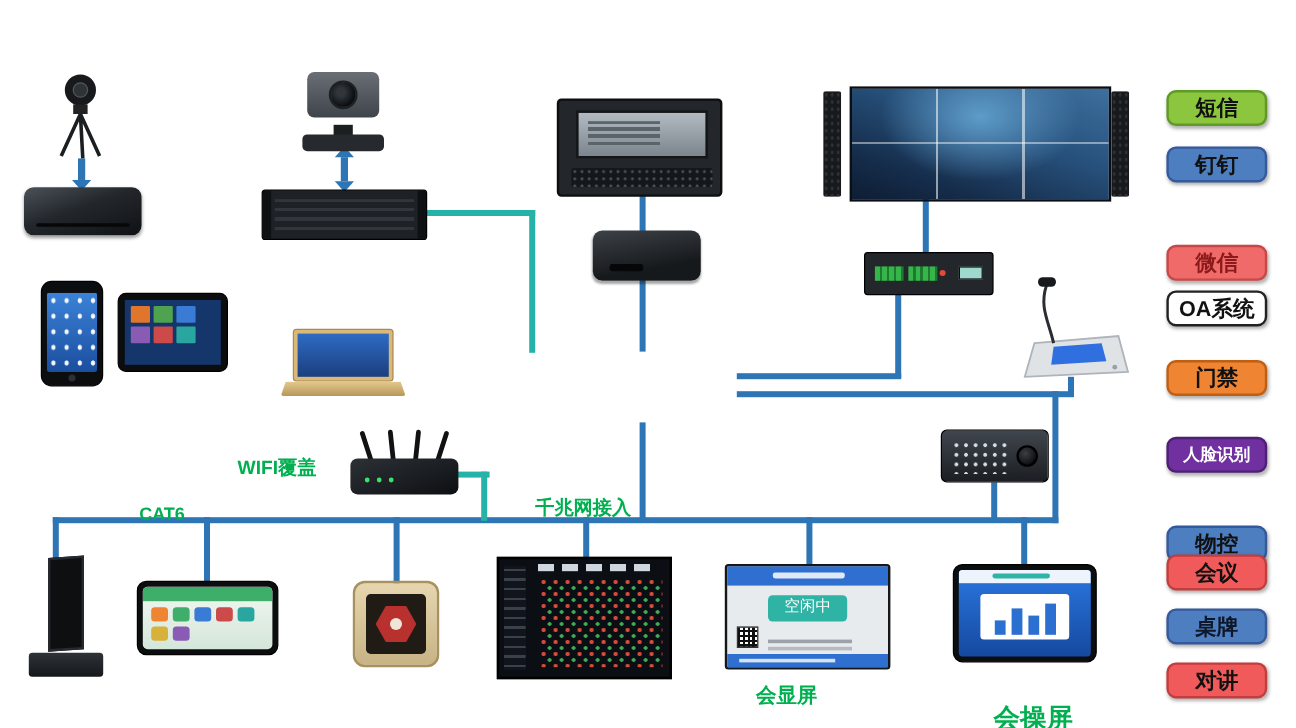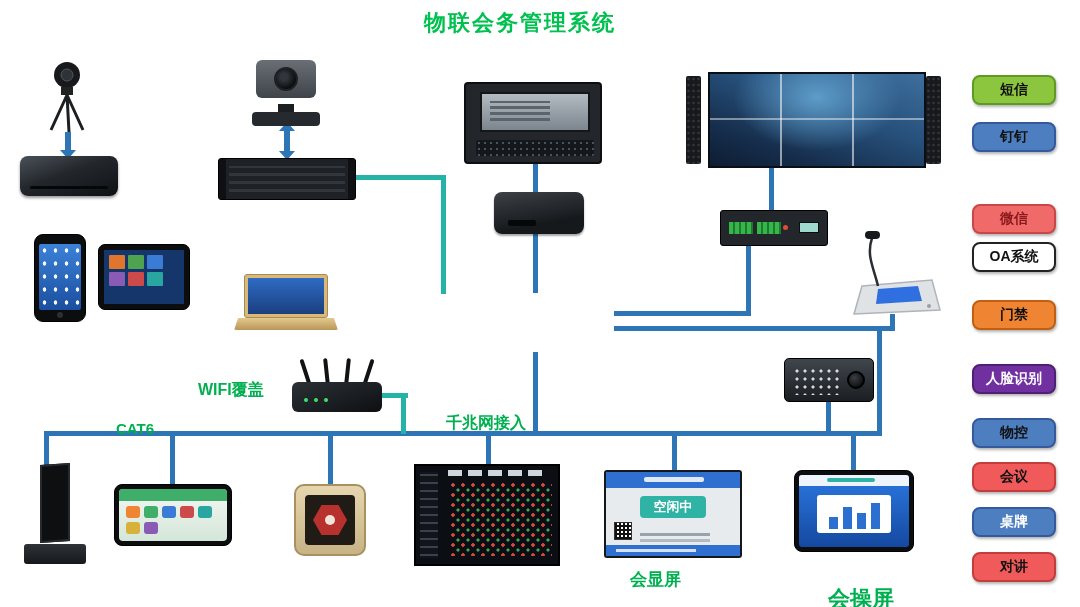--- a/index.html
+++ b/index.html
@@ -14,23 +14,23 @@
   .glabel { position:absolute; font-weight:bold; color:#00b050; z-index:5; }
   .lbl-wifi { left:198px; top:380px; font-size:16px; }
   .lbl-cat6 { left:116px; top:420px; font-size:15px; }
   .lbl-giga { left:446px; top:413px; font-size:16px; }
   .lbl-disp { left:630px; top:568px; font-size:17px; }
   .lbl-ctrl { left:828px; top:584px; font-size:22px; }
 
   
   .pbtn { position:absolute; left:972px; width:84px; height:30px; border:2px solid #333;
           border-radius:8px; display:flex; align-items:center; justify-content:center;
-          font-size:14px; font-weight:bold; z-index:5; box-shadow:1px 2px 3px rgba(0,0,0,.3); }
+          font-size:18px; font-weight:bold; z-index:5; box-shadow:1px 2px 3px rgba(0,0,0,.3); }
   .p1{top:75px}.p2{top:122px}.p3{top:204px}.p4{top:242px}.p5{top:300px}
-  .p6{top:364px;font-size:14px}.p7{top:418px}.p8{top:462px}.p9{top:507px}.p10{top:552px}
+  .p6{top:364px;font-size:14px}.p7{top:438px}.p8{top:462px}.p9{top:507px}.p10{top:552px}
 
   
   .ln { position:absolute; z-index:1; }
   .b { background:#2e75b6; }
   .t { background:#26b3a7; }
 
   
   .arrow { position:absolute; width:16px; z-index:1; }
   .abar { width:6px; height:18px; background:#2e75b6; margin:0 auto; }
   .ahead-down { width:0; height:0; border-left:8px solid transparent; border-right:8px solid transparent; border-top:9px solid #2e75b6; }
@@ -153,21 +153,21 @@
              background-image:radial-gradient(#d84b3a 1.5px, transparent 2px); background-size:10px 10px; }
   .mtx-dots2 { position:absolute; left:37px; top:19px; right:6px; bottom:8px;
              background-image:radial-gradient(#3fae5a 1.3px, transparent 1.8px); background-size:10px 10px; }
   .mtx-top { position:absolute; left:32px; top:4px; width:100px; height:6px;
              background:repeating-linear-gradient(90deg,#cfd6dd 0 14px, transparent 14px 20px); }
 
   .rsign { left:604px; top:470px; width:138px; height:88px; background:#e8ebee; border:2px solid #15181b; border-radius:3px; }
   .rsign-hdr { height:16px; background:#2f6fd0; position:relative; }
   .rsign-hdr::after { content:""; position:absolute; left:38px; top:5px; width:60px; height:5px; background:rgba(255,255,255,.85); border-radius:2px; }
   .rsign-chip { width:66px; height:22px; margin:8px auto 4px; background:#2fb3a4; border-radius:4px;
-             display:flex; align-items:center; justify-content:center; color:#fff; font-size:13px; font-weight:bold; }
+             display:flex; align-items:flex-start; justify-content:center; color:#fff; font-size:13px; font-weight:normal; }
   .rsign-qr { position:absolute; left:8px; bottom:16px; width:18px; height:18px; border:1px solid #333; background:
              repeating-linear-gradient(0deg,#111 0 2px,transparent 2px 4px),
              repeating-linear-gradient(90deg,#111 0 2px,#fff 2px 4px); }
   .rsign-txt { position:absolute; left:34px; bottom:20px; width:70px; height:3px; background:#9aa2ab; box-shadow:0 6px 0 #b4bac1; }
   .rsign-ftr { position:absolute; left:0; bottom:0; width:100%; height:11px; background:#2f6fd0; }
   .rsign-ftr::after { content:""; position:absolute; left:10px; top:4px; width:80px; height:3px; background:rgba(255,255,255,.8); }
 
   .btab { left:794px; top:470px; width:120px; height:82px; background:#0b0d0f; border-radius:8px; border:1px solid #000; }
   .btab-scr { position:absolute; left:4px; top:4px; right:4px; bottom:4px; border-radius:3px;
              background:linear-gradient(#2b77e0,#1549a0); overflow:hidden; }
@@ -178,36 +178,35 @@
   .bbar { width:9px; background:#2b6fd0; }
 
   .wechat-row { position:absolute; left:752px; top:534px; z-index:6; display:flex; align-items:center; gap:6px; }
   .wechat-text { font-size:21px; font-weight:bold; color:#3f3f3f; letter-spacing:1px; }
 </style>
 </head>
 <body>
 
 <div class="canvas">
 
-  <div class="title">物联会务管理系统</div>
   <div class="glabel lbl-wifi">WIFI覆盖</div>
   <div class="glabel lbl-cat6">CAT6</div>
   <div class="glabel lbl-giga">千兆网接入</div>
   <div class="glabel lbl-disp">会显屏</div>
   <div class="glabel lbl-ctrl">会操屏</div>
 
   <div class="pbtn p1" style="background:#8cc63f;color:#111;border-color:#5f9a25">短信</div>
   <div class="pbtn p2" style="background:#4d7ebf;color:#111;border-color:#34599c">钉钉</div>
   <div class="pbtn p3" style="background:#f16a6a;color:#8b1a1a;border-color:#c84848">微信</div>
   <div class="pbtn p4" style="background:#ffffff;color:#111;border-color:#222">OA系统</div>
   <div class="pbtn p5" style="background:#ef8432;color:#111;border-color:#c05f12">门禁</div>
   <div class="pbtn p6" style="background:#7030a0;color:#ffffff;border-color:#4e1f73">人脸识别</div>
   <div class="pbtn p7" style="background:#4d7ebf;color:#111;border-color:#34599c">物控</div>
   <div class="pbtn p8" style="background:#f05a5a;color:#111;border-color:#c43d3d">会议</div>
-  <div class="pbtn p9" style="background:#4d7ebf;color:#ffffff;border-color:#34599c">桌牌</div>
+  <div class="pbtn p9" style="background:#4d7ebf;color:#0f172a;border-color:#34599c">桌牌</div>
   <div class="pbtn p10" style="background:#f05a5a;color:#111;border-color:#c43d3d">对讲</div>
 
   <div class="ln b" style="left:533px;top:163px;width:5px;height:32px;"></div>
   <div class="ln b" style="left:533px;top:233px;width:5px;height:60px;"></div>
   <div class="ln b" style="left:769px;top:166px;width:5px;height:48px;"></div>
   <div class="ln b" style="left:746px;top:245px;width:5px;height:70px;"></div>
   <div class="ln b" style="left:614px;top:311px;width:137px;height:5px;"></div>
   <div class="ln b" style="left:890px;top:314px;width:5px;height:14px;"></div>
   <div class="ln b" style="left:614px;top:326px;width:281px;height:5px;"></div>
   <div class="ln b" style="left:877px;top:326px;width:5px;height:110px;"></div>

